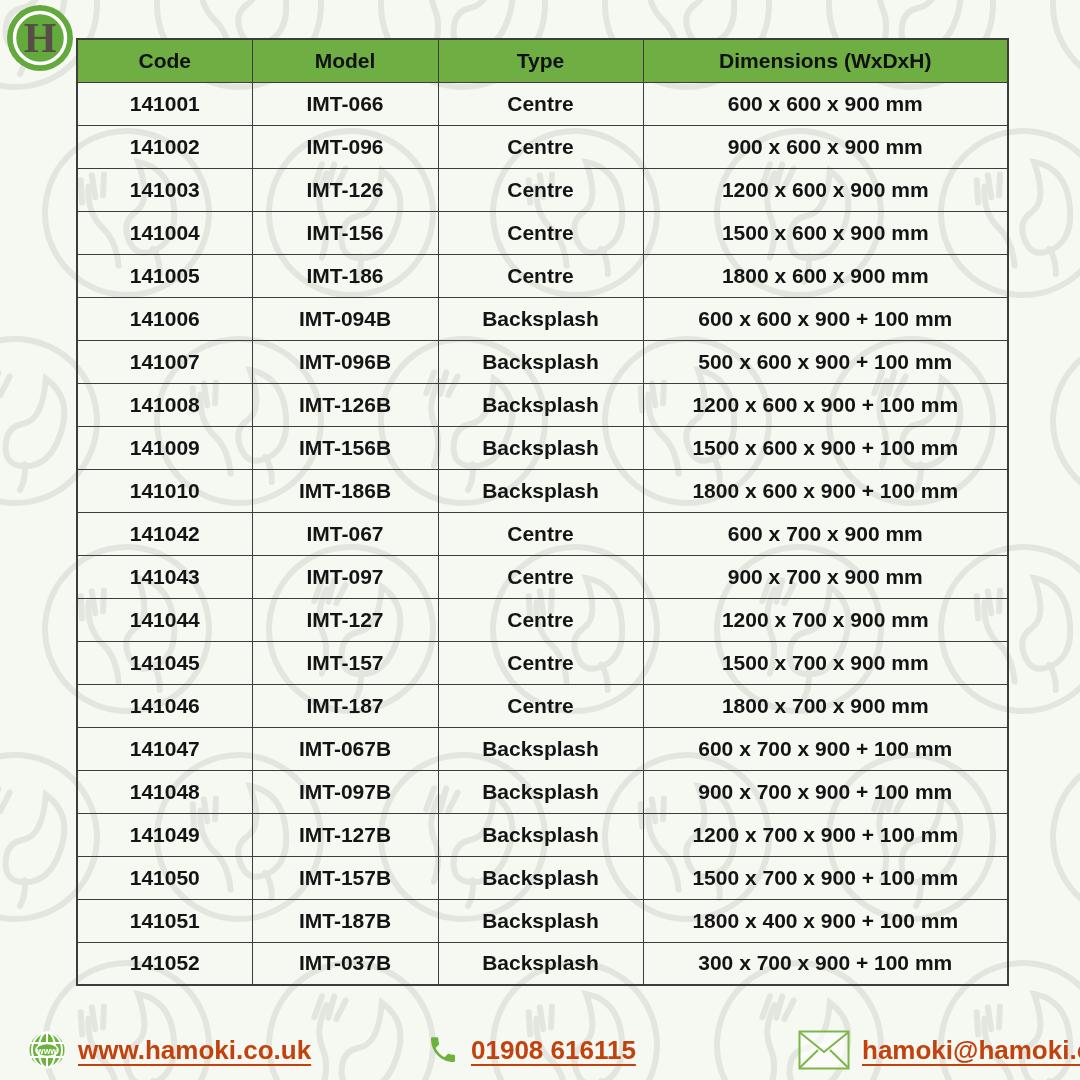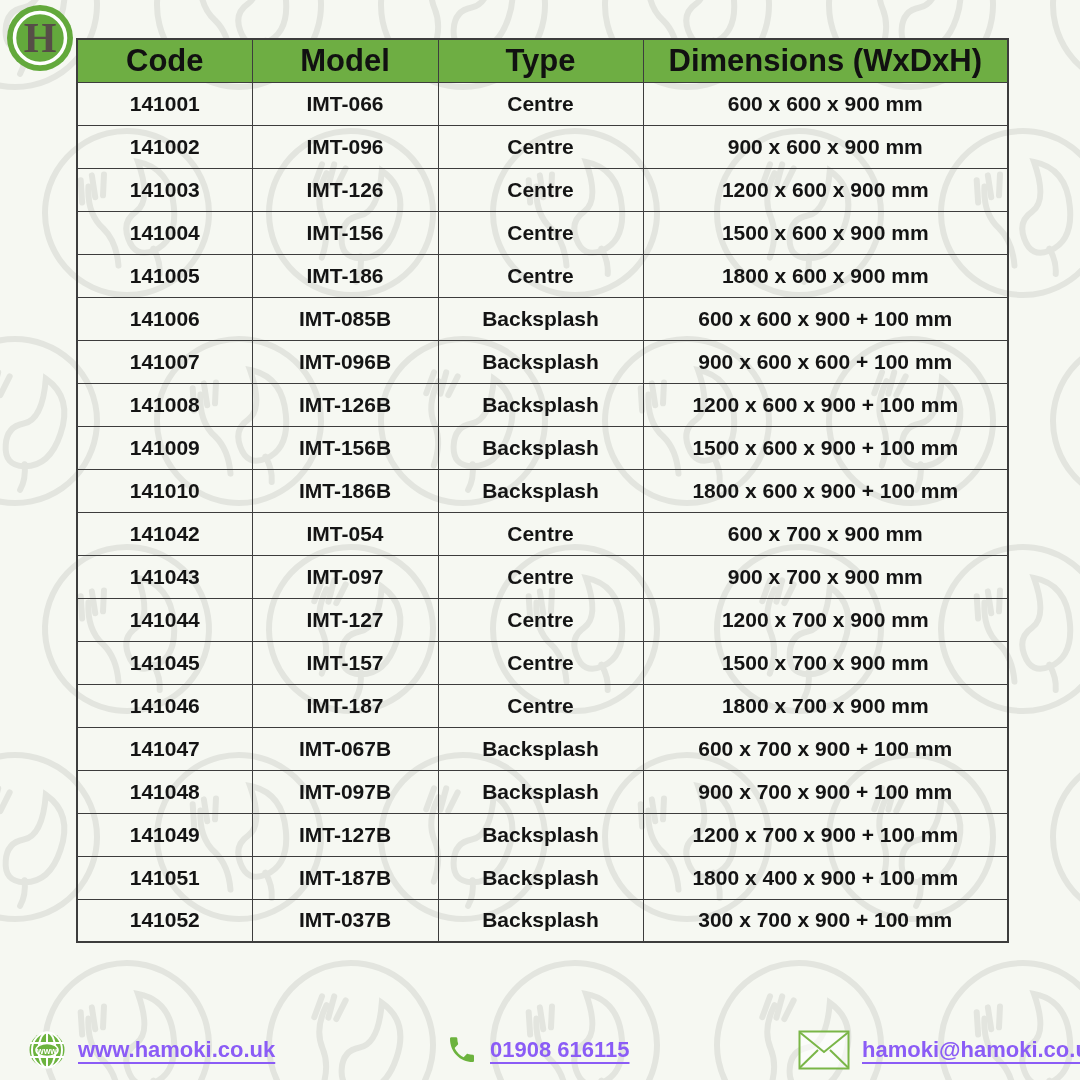--- a/index.html
+++ b/index.html
@@ -40,49 +40,49 @@
     vertical-align: middle;
     height: 43px;
     font-weight: bold;
     color: #141414;
     white-space: nowrap;
     overflow: hidden;
   }
   table { border: 2px solid #3d3d3d; }
   th {
     background: #6eae43;
-    font-size: 31px;
+    font-size: 21px;
     color: #111;
   }
   td { font-size: 21px; background: transparent; }
   col.c-code  { width: 175px; }
   col.c-model { width: 186px; }
   col.c-type  { width: 205px; }
   col.c-dims  { width: 365px; }
   
   #footer {
     position: absolute; left: 0; bottom: 0;
     width: 1080px; height: 52px;
     z-index: 2;
   }
   .footer-group {
     position: absolute;
     display: flex; align-items: center;
     height: 44px; top: 0;
   }
   .footer-group .f-icon { flex: 0 0 auto; margin-right: 12px; display: flex; align-items: center; }
   .footer-link {
-    font-size: 22px; font-weight: bold; color: #8b5cf6;
+    font-size: 26px; font-weight: bold; color: #c2410c;
     text-decoration: underline;
     text-decoration-thickness: 2px;
     text-underline-offset: 5px;
     cursor: pointer;
   }
   #group-website { left: 28px; }
-  #group-phone   { left: 446px; }
+  #group-phone   { left: 427px; }
   #group-email   { left: 798px; }
 </style>
 </head>
 <body>
 
 <div id="watermark-layer">
     <div class="wm-tile" style="left: -80px; top: -90px;"><svg width="190" height="190" viewBox="0 0 190 190" style="transform:rotate(10deg)">
         <g fill="none" stroke="#e3e5df" stroke-width="6" stroke-linecap="round">
           <circle cx="95" cy="95" r="82"></circle>
           <path d="M64 60 q-8 26 4 44 q10 16 6 40"></path>
@@ -431,29 +431,29 @@
     <td>1500 x 600 x 900 mm</td>
   </tr>
         <tr>
     <td>141005</td>
     <td>IMT-186</td>
     <td>Centre</td>
     <td>1800 x 600 x 900 mm</td>
   </tr>
         <tr>
     <td>141006</td>
-    <td>IMT-085B</td>
+    <td>IMT-094B</td>
     <td>Backsplash</td>
     <td>600 x 600 x 900 + 100 mm</td>
   </tr>
         <tr>
     <td>141007</td>
     <td>IMT-096B</td>
     <td>Backsplash</td>
-    <td>900 x 600 x 600 + 100 mm</td>
+    <td>500 x 600 x 900 + 100 mm</td>
   </tr>
         <tr>
     <td>141008</td>
     <td>IMT-126B</td>
     <td>Backsplash</td>
     <td>1200 x 600 x 900 + 100 mm</td>
   </tr>
         <tr>
     <td>141009</td>
     <td>IMT-156B</td>
@@ -461,21 +461,21 @@
     <td>1500 x 600 x 900 + 100 mm</td>
   </tr>
         <tr>
     <td>141010</td>
     <td>IMT-186B</td>
     <td>Backsplash</td>
     <td>1800 x 600 x 900 + 100 mm</td>
   </tr>
         <tr>
     <td>141042</td>
-    <td>IMT-054</td>
+    <td>IMT-067</td>
     <td>Centre</td>
     <td>600 x 700 x 900 mm</td>
   </tr>
         <tr>
     <td>141043</td>
     <td>IMT-097</td>
     <td>Centre</td>
     <td>900 x 700 x 900 mm</td>
   </tr>
         <tr>
@@ -506,20 +506,26 @@
     <td>141048</td>
     <td>IMT-097B</td>
     <td>Backsplash</td>
     <td>900 x 700 x 900 + 100 mm</td>
   </tr>
         <tr>
     <td>141049</td>
     <td>IMT-127B</td>
     <td>Backsplash</td>
     <td>1200 x 700 x 900 + 100 mm</td>
+  </tr>
+        <tr>
+    <td>141050</td>
+    <td>IMT-157B</td>
+    <td>Backsplash</td>
+    <td>1500 x 700 x 900 + 100 mm</td>
   </tr>
         <tr>
     <td>141051</td>
     <td>IMT-187B</td>
     <td>Backsplash</td>
     <td>1800 x 400 x 900 + 100 mm</td>
   </tr>
         <tr>
     <td>141052</td>
     <td>IMT-037B</td>

